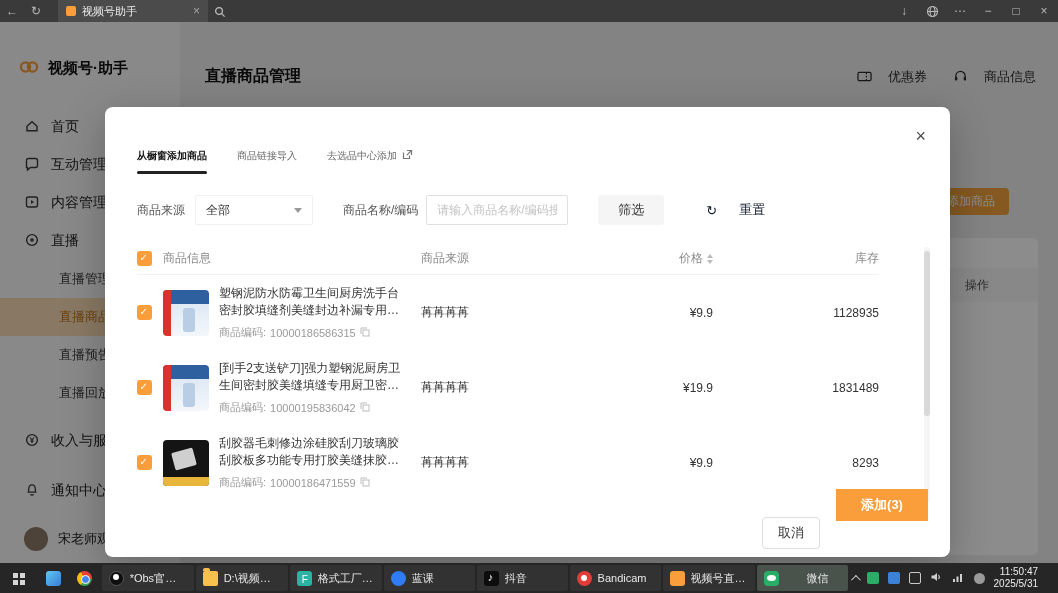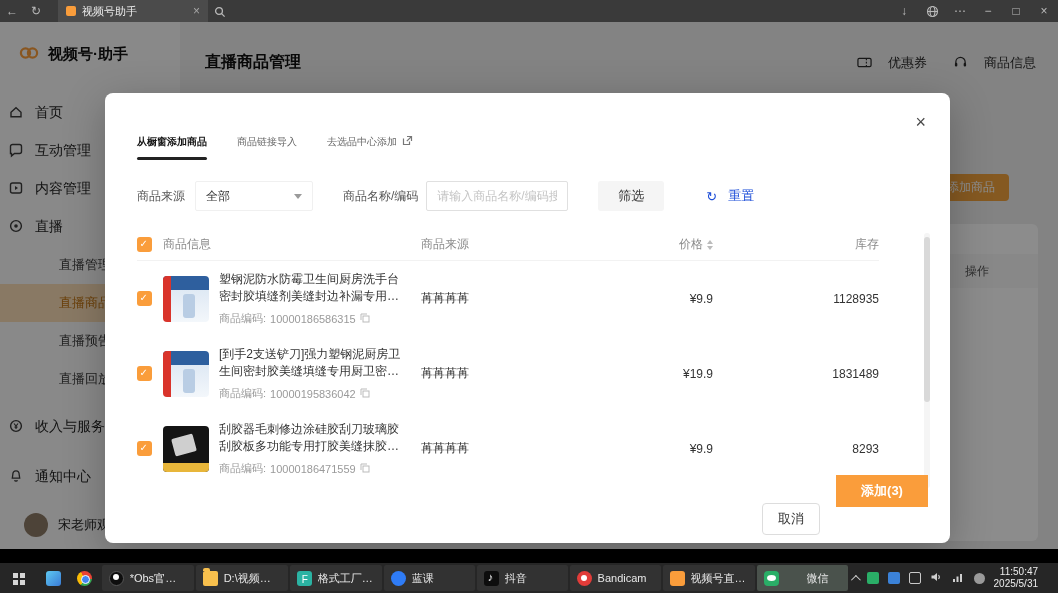--- a/index.html
+++ b/index.html
@@ -16,27 +16,27 @@
   .cbtn { width:24px; height:22px; line-height:22px; text-align:center; color:#b9b9b9; cursor:default; }
   .tab { display:flex; align-items:center; gap:6px; background:#4b4b4b; height:22px; padding:0 8px; width:150px; margin-left:10px; }
   .fav { width:10px; height:10px; border-radius:2px; background:#fa9d3b; flex:0 0 auto; }
   .tab-title { color:#ededed; font-size:11px; flex:1; white-space:nowrap; overflow:hidden; }
   .tab-close { color:#a5a5a5; font-size:12px; }
   .chrome-right { margin-left:auto; display:flex; align-items:center; }
   .chrome-right .cbtn { width:28px; }
   .icon-svg { display:inline-block; vertical-align:middle; }
 
   
-  .desktop { position:absolute; top:8px; left:0; width:1058px; height:541px; background:#efefef; }
+  .desktop { position:absolute; top:22px; left:0; width:1058px; height:541px; background:#efefef; }
   .page { position:absolute; inset:0; z-index:1; }
 
   .sidebar { position:absolute; top:0; left:0; width:180px; height:100%; background:#fafafa; }
   .logo { position:absolute; top:36px; left:18px; display:flex; align-items:center; gap:8px; font-size:15px; font-weight:bold; color:#111; }
   .nav { position:absolute; top:86px; left:0; right:0; }
-  .nav-item { height:38px; display:flex; align-items:center; gap:11px; padding-left:8px; font-size:14px; color:#262626; cursor:pointer; }
+  .nav-item { height:38px; display:flex; align-items:center; gap:11px; padding-left:24px; font-size:14px; color:#262626; cursor:pointer; }
   .nav-sub { height:38px; display:flex; align-items:center; padding-left:59px; font-size:13px; color:#3c3c3c; cursor:pointer; }
   .nav-sub.active { background:#f9ddb6; color:#c27615; margin-right:10px; border-radius:0 4px 4px 0; }
   .mt10{margin-top:10px;} .mt12{margin-top:12px;}
   .account { position:absolute; top:498px; left:0; right:0; height:38px; display:flex; align-items:center; gap:10px; padding-left:24px; font-size:13px; color:#262626; }
   .avatar { width:24px; height:24px; border-radius:50%; background:#8d7a66; }
 
   .page-title { position:absolute; left:205px; top:44px; font-size:16px; font-weight:bold; color:#111; }
   .hdr-actions { position:absolute; right:22px; top:46px; display:flex; gap:26px; }
   .hdr-btn { display:flex; align-items:flex-end; gap:16px; font-size:13px; color:#2b2b2b; cursor:pointer; }
   .add-btn { position:absolute; left:933px; top:166px; width:76px; height:27px; background:#f2a33c; color:#fff; font-size:12px; border-radius:4px; display:flex; align-items:center; justify-content:center; cursor:pointer; }
@@ -55,21 +55,21 @@
   .m-tab.active::after { content:""; position:absolute; left:0; right:0; bottom:-9px; height:3px; background:#222; border-radius:2px; }
 
   .m-filters { position:absolute; top:88px; left:32px; right:32px; height:30px; display:flex; align-items:center; font-size:12px; }
   .f-label { color:#555; }
   .f-select { width:118px; height:30px; display:flex; align-items:center; margin-left:10px; background:#fff; border:1px solid #f0f0f0; border-radius:2px; padding:0 10px; color:#333; cursor:pointer; }
   .chev { margin-left:auto; width:0; height:0; border-left:4px solid transparent; border-right:4px solid transparent; border-top:5px solid #9a9a9a; }
   .f-label2 { margin-left:30px; }
   .f-input { width:142px; height:30px; margin-left:8px; border:1px solid #e0e0e0; border-radius:2px; padding:0 10px; font-size:12px; color:#333; outline:none; font-family:inherit; }
   .f-input::placeholder { color:#c4c4c4; }
   .f-btn { margin-left:30px; width:66px; height:30px; background:#f5f5f5; border:none; border-radius:3px; font-size:13px; color:#333; cursor:pointer; font-family:inherit; }
-  .f-reset { margin-left:42px; display:flex; align-items:center; gap:11px; color:#1d4ed8; font-size:13px; cursor:pointer; }
+  .f-reset { margin-left:42px; display:flex; align-items:center; gap:22px; color:#0f172a; font-size:13px; cursor:pointer; }
   .ric { font-size:13px; }
 
   .table-area { position:absolute; left:32px; top:136px; width:742px; }
   .tgrid { display:grid; grid-template-columns:26px 56px 202px 140px 152px 166px; align-items:center; }
   .thead { height:32px; font-size:12px; color:#8a8a8a; border-bottom:1px solid #f2f2f2; }
   .th-info { grid-column:2 / span 2; }
   .th-r { text-align:right; }
   .th-price { display:flex; justify-content:flex-end; align-items:center; gap:4px; cursor:pointer; }
   .sort { display:inline-flex; flex-direction:column; gap:2px; }
   .s-up { width:0;height:0;border-left:3.5px solid transparent;border-right:3.5px solid transparent;border-bottom:4px solid #bbb; }

